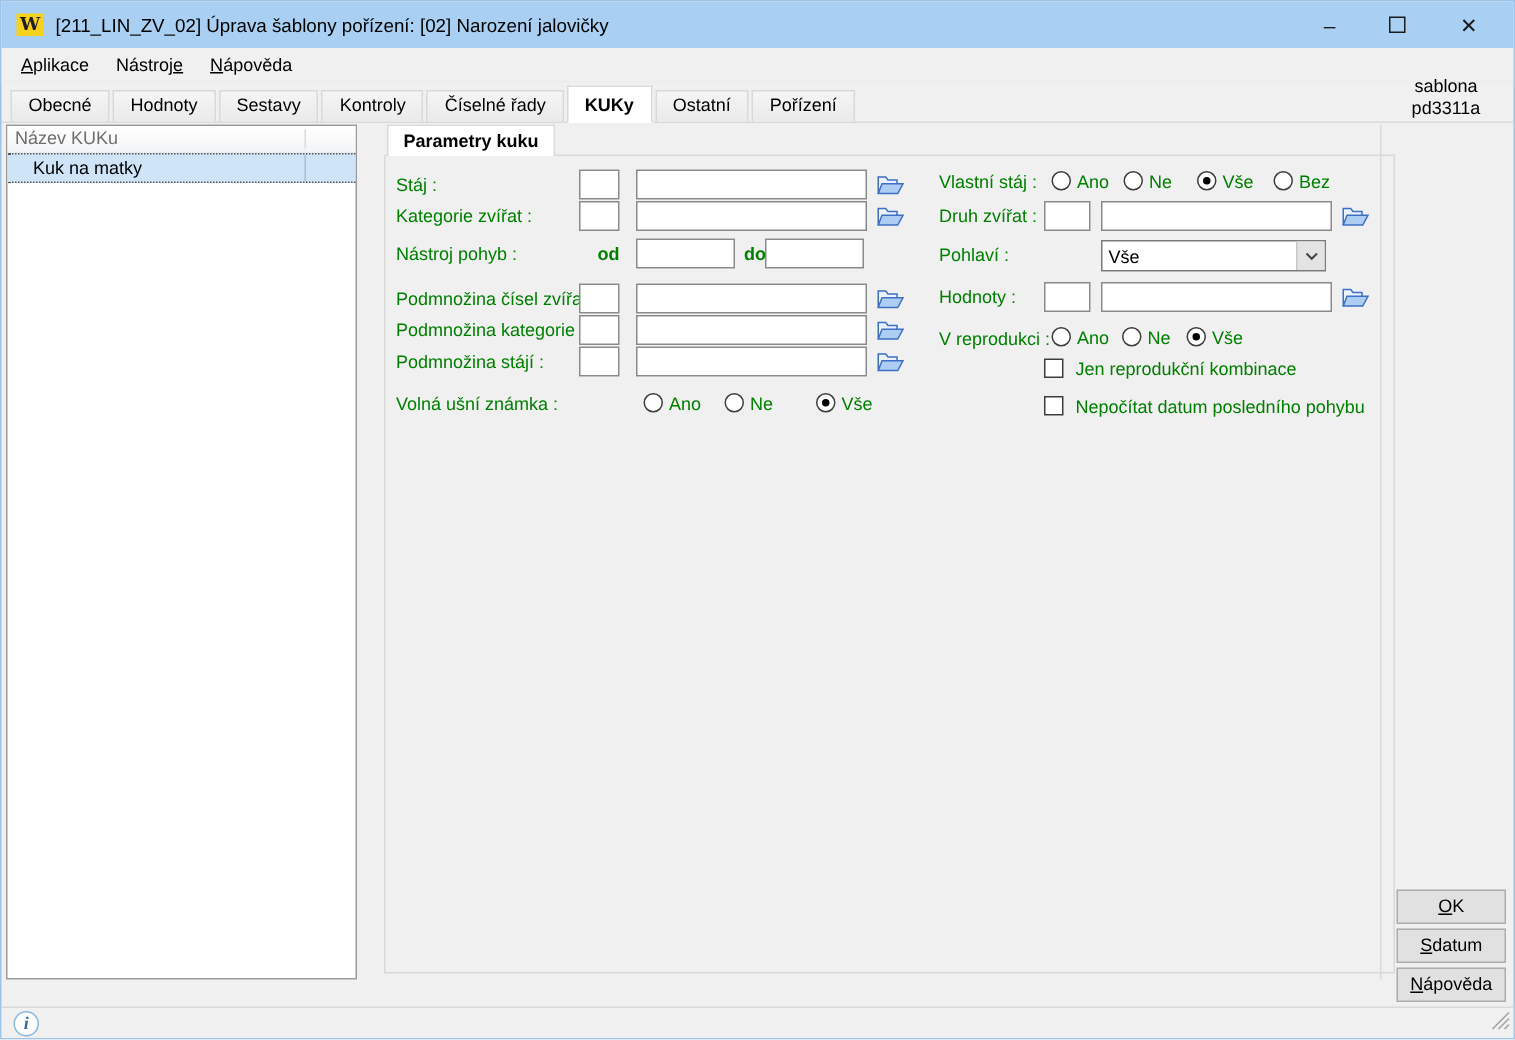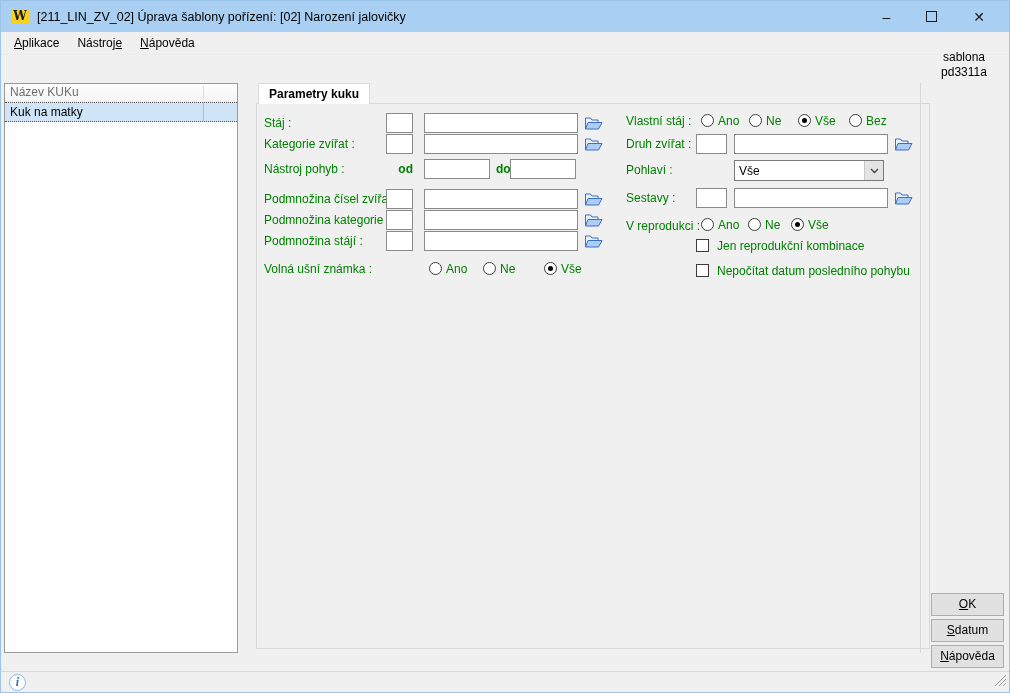--- a/index.html
+++ b/index.html
@@ -34,21 +34,21 @@
   .tab.on { height:25px; line-height:24px; background:#fff; font-weight:bold;
     margin-bottom:-1px; z-index:2; border-bottom:1px solid #fff; }
   
   .listpanel { position:absolute; left:3px; top:82px; width:234px; height:570px;
     background:#fff; border:1px solid #9a9a9a; }
   .listheader { height:18px; background:linear-gradient(#ffffff,#f3f4f6);
     color:#6e6e6e; line-height:17px; padding-left:5px; position:relative;
     border-bottom:1px solid #ededed; }
   .listheader::after { content:''; position:absolute; left:198px; top:2px; bottom:2px;
     width:1px; background:#dcdcdc; }
-  .listrow { height:20px; line-height:18px; padding-left:5px; position:relative; }
+  .listrow { height:20px; line-height:18px; padding-left:17px; position:relative; }
   .listrow.selected { background:#cfe4f7; border-top:1px dotted #555; border-bottom:1px dotted #555; }
   .listrow.selected::after { content:''; position:absolute; left:198px; top:0; bottom:0;
     width:1px; background:#9ebfdd; }
   
   .mainpanel { position:absolute; left:255px; top:82px; width:676px; height:570px; }
   .ptab { position:absolute; left:2px; top:0; height:21px; line-height:20px;
     padding:0 10px; background:#fff; border:1px solid #d9d9d9; border-bottom:none;
     font-weight:bold; z-index:2; }
   .pbox { position:absolute; left:0; top:20px; width:674px; height:546px;
     border:1px solid #d9d9d9; background:#f0f0f0; }
@@ -102,20 +102,30 @@
       <span class="wbtn">✕</span>
     </span>
   </div>
 
   <div class="menubar">
     <span class="menuitem"><span></span><u>A</u><span>plikace</span></span>
     <span class="menuitem"><span>Nástroj</span><u>e</u><span></span></span>
     <span class="menuitem"><span></span><u>N</u><span>ápověda</span></span>
   </div>
 
+  <div class="tabstrip">
+    <span class="tab">Obecné</span>
+    <span class="tab">Hodnoty</span>
+    <span class="tab">Sestavy</span>
+    <span class="tab">Kontroly</span>
+    <span class="tab">Číselné řady</span>
+    <span class="tab on">KUKy</span>
+    <span class="tab">Ostatní</span>
+    <span class="tab">Pořízení</span>
+  </div>
 
   <div class="listpanel">
     <div class="listheader">Název KUKu</div>
     <div class="listrow selected">Kuk na matky</div>
   </div>
 
   <div class="mainpanel">
     <span class="ptab">Parametry kuku</span>
     <div class="pbox"></div>
 
@@ -206,21 +216,21 @@
     <span class="flabel" style="left:370px;top:77px">Pohlaví :</span>
     <div class="select" style="left:478px;top:77px;width:150px">
       <span class="val">Vše</span>
       <span class="drop">
         <svg width="9" height="6" viewBox="0 0 9 6">
             <path d="M1 1 L4.5 4.5 L8 1" fill="none" stroke="#444" stroke-width="1.4"></path>
           </svg>
       </span>
     </div>
 
-    <span class="flabel" style="left:370px;top:105px">Sestavy :</span>
+    <span class="flabel" style="left:370px;top:105px">Hodnoty :</span>
     <input class="ti" style="left: 440px; top: 105px; width: 31px;" value="">
     <input class="ti" style="left: 478px; top: 105px; width: 154px;" value="">
     <button class="folderbtn" style="left:638px;top:107px">
       <svg width="19" height="17" viewBox="0 0 19 17">
           <path d="M1.5 14 L1.5 3 L6.5 3 L8 5 L14 5 L14 7.5" fill="#eaf2fc" stroke="#3d6fc4"></path>
           <path d="M4 7.5 L18 7.5 L14.5 14 L1.5 14 Z" fill="#aecdf2" stroke="#3d6fc4"></path>
         </svg>
     </button>
 
     <span class="flabel" style="left:370px;top:135px;height:15px">V reprodukci :</span>

